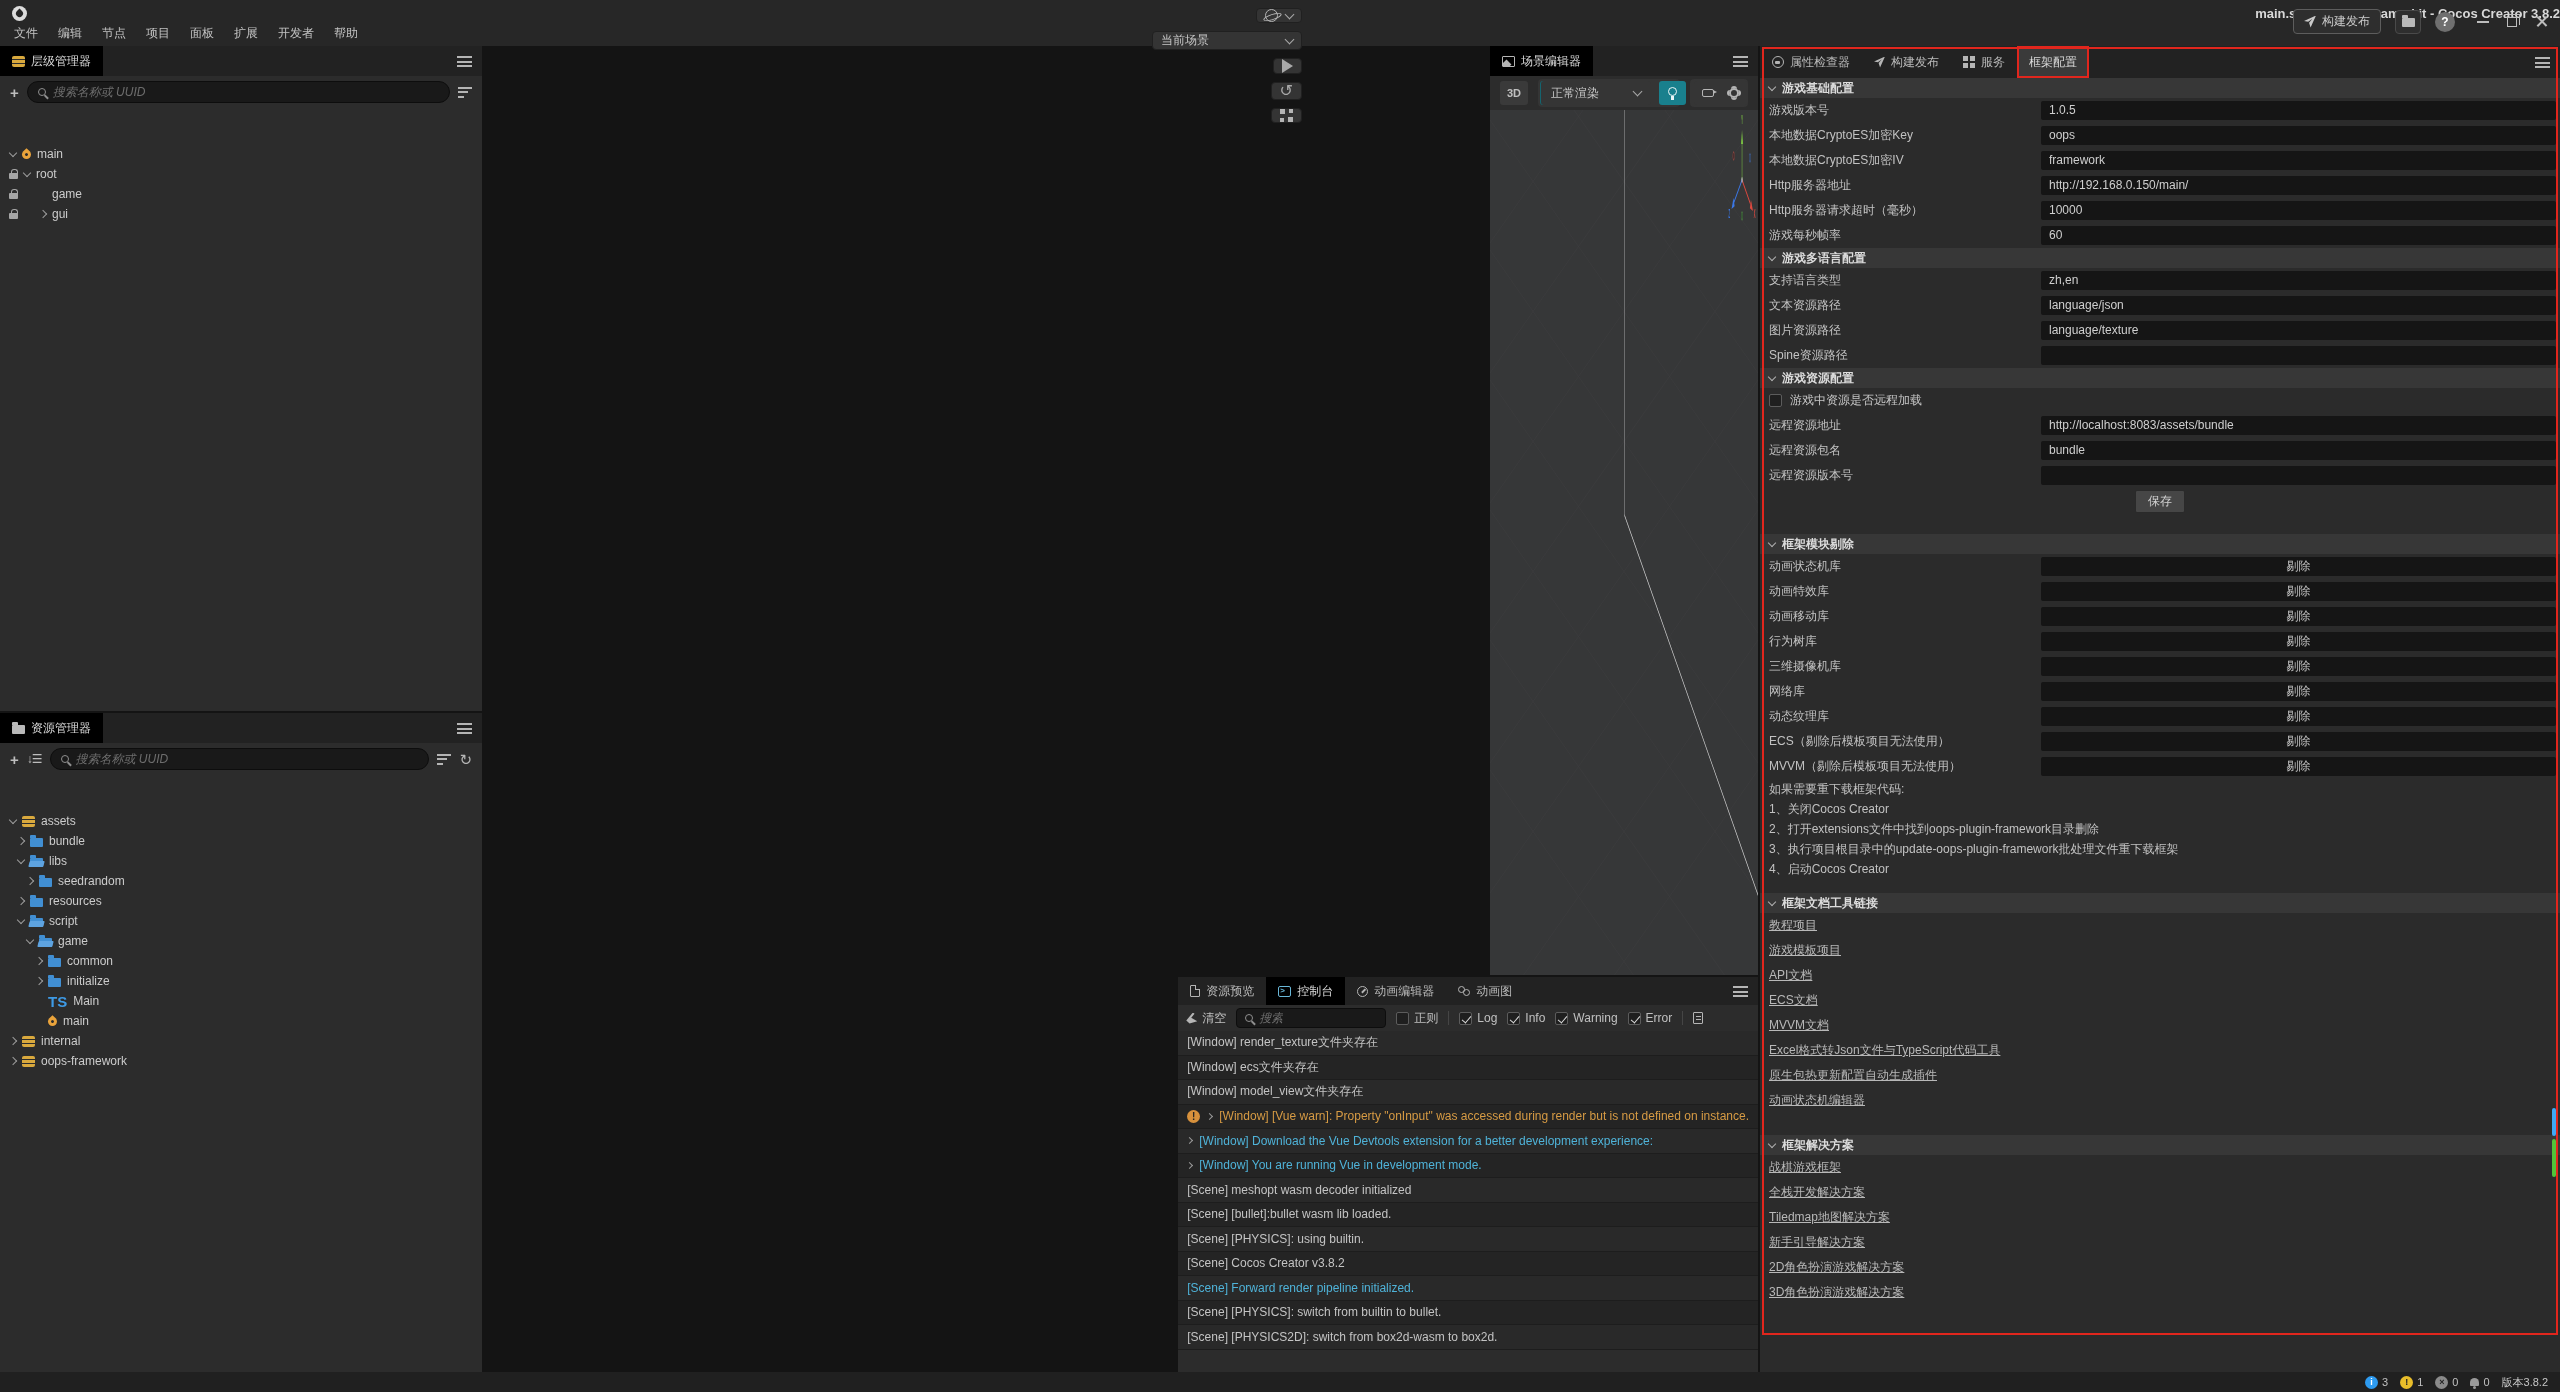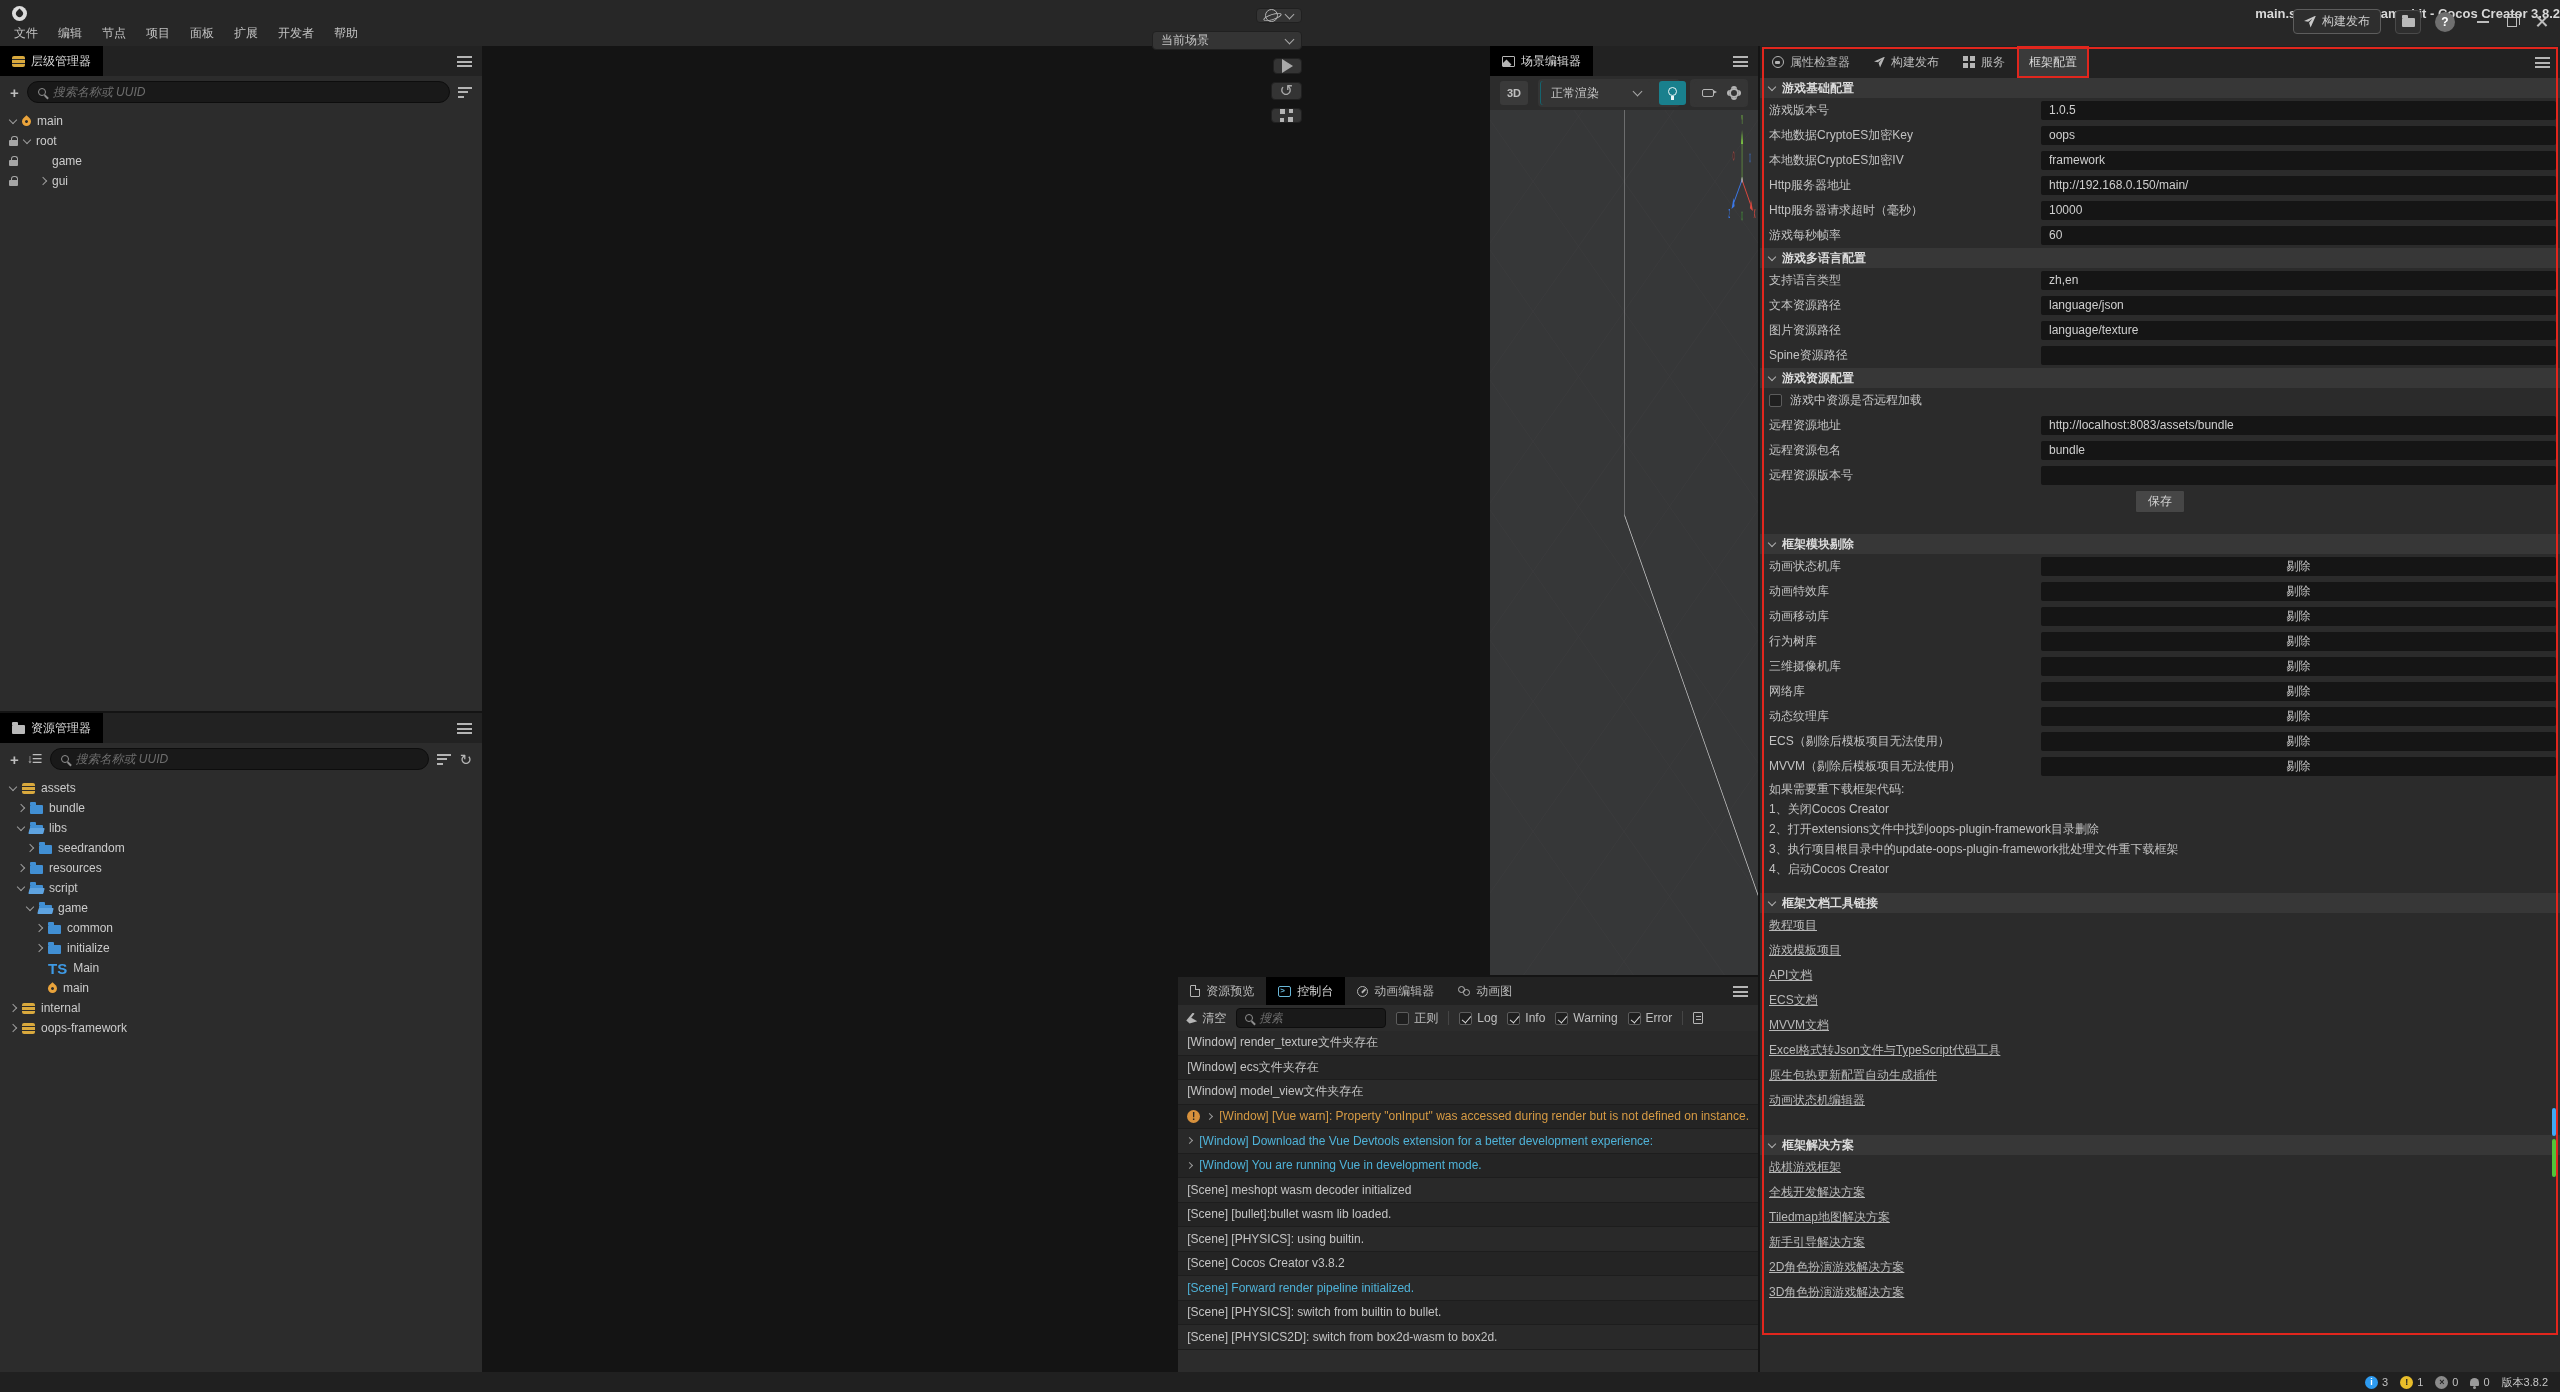--- a/index.html
+++ b/index.html
@@ -77,21 +77,21 @@
   .icon-search::after { content:""; position:absolute; width:5px; height:1.5px; background:#8f8f8f;
                         transform:rotate(45deg); right:-4px; bottom:-2px; }
   .ph { font-style:italic; color:#6d6d6d; white-space:nowrap; overflow:hidden; }
   .icon-filter { width:14px; height:11px; flex:none;
     background:linear-gradient(#b5b5b5,#b5b5b5) 0 0/14px 2px no-repeat,
                linear-gradient(#b5b5b5,#b5b5b5) 0 4.5px/10px 2px no-repeat,
                linear-gradient(#b5b5b5,#b5b5b5) 0 9px/6px 2px no-repeat; }
   .icon-refresh { color:#b5b5b5; font-size:15px; line-height:1; }
 
   
-  .tree { flex:1; overflow:hidden; padding-top:3px; }
+  .tree { flex:1; overflow:hidden; padding-top:3px;margin-top:33px; }
   .tree-row { height:20px; display:flex; align-items:center; gap:6px; position:relative; color:#cccccc; }
   .tree-row .lock { position:absolute; left:9px; top:9px; width:9px; height:6px; background:#a5a5a5; border-radius:1px; }
   .tree-row .lock::before { content:""; position:absolute; left:1.5px; top:-4px; width:5px; height:4px;
     border:1.5px solid #a5a5a5; border-bottom:none; border-radius:3px 3px 0 0; }
   .chev { width:6px; height:6px; border-right:1.5px solid #9c9c9c; border-bottom:1.5px solid #9c9c9c; flex:none; }
   .chev.open { transform:rotate(45deg); margin-top:-3px; }
   .chev.closed { transform:rotate(-45deg); }
   .chev-spacer { width:6px; flex:none; }
   .icon-droplet { width:9px; height:9px; background:#e9a33b; border-radius:0 50% 50% 50%; transform:rotate(45deg); position:relative; flex:none; }
   .icon-droplet::after { content:""; position:absolute; inset:3px; background:#2c2c2c; border-radius:50%; }

